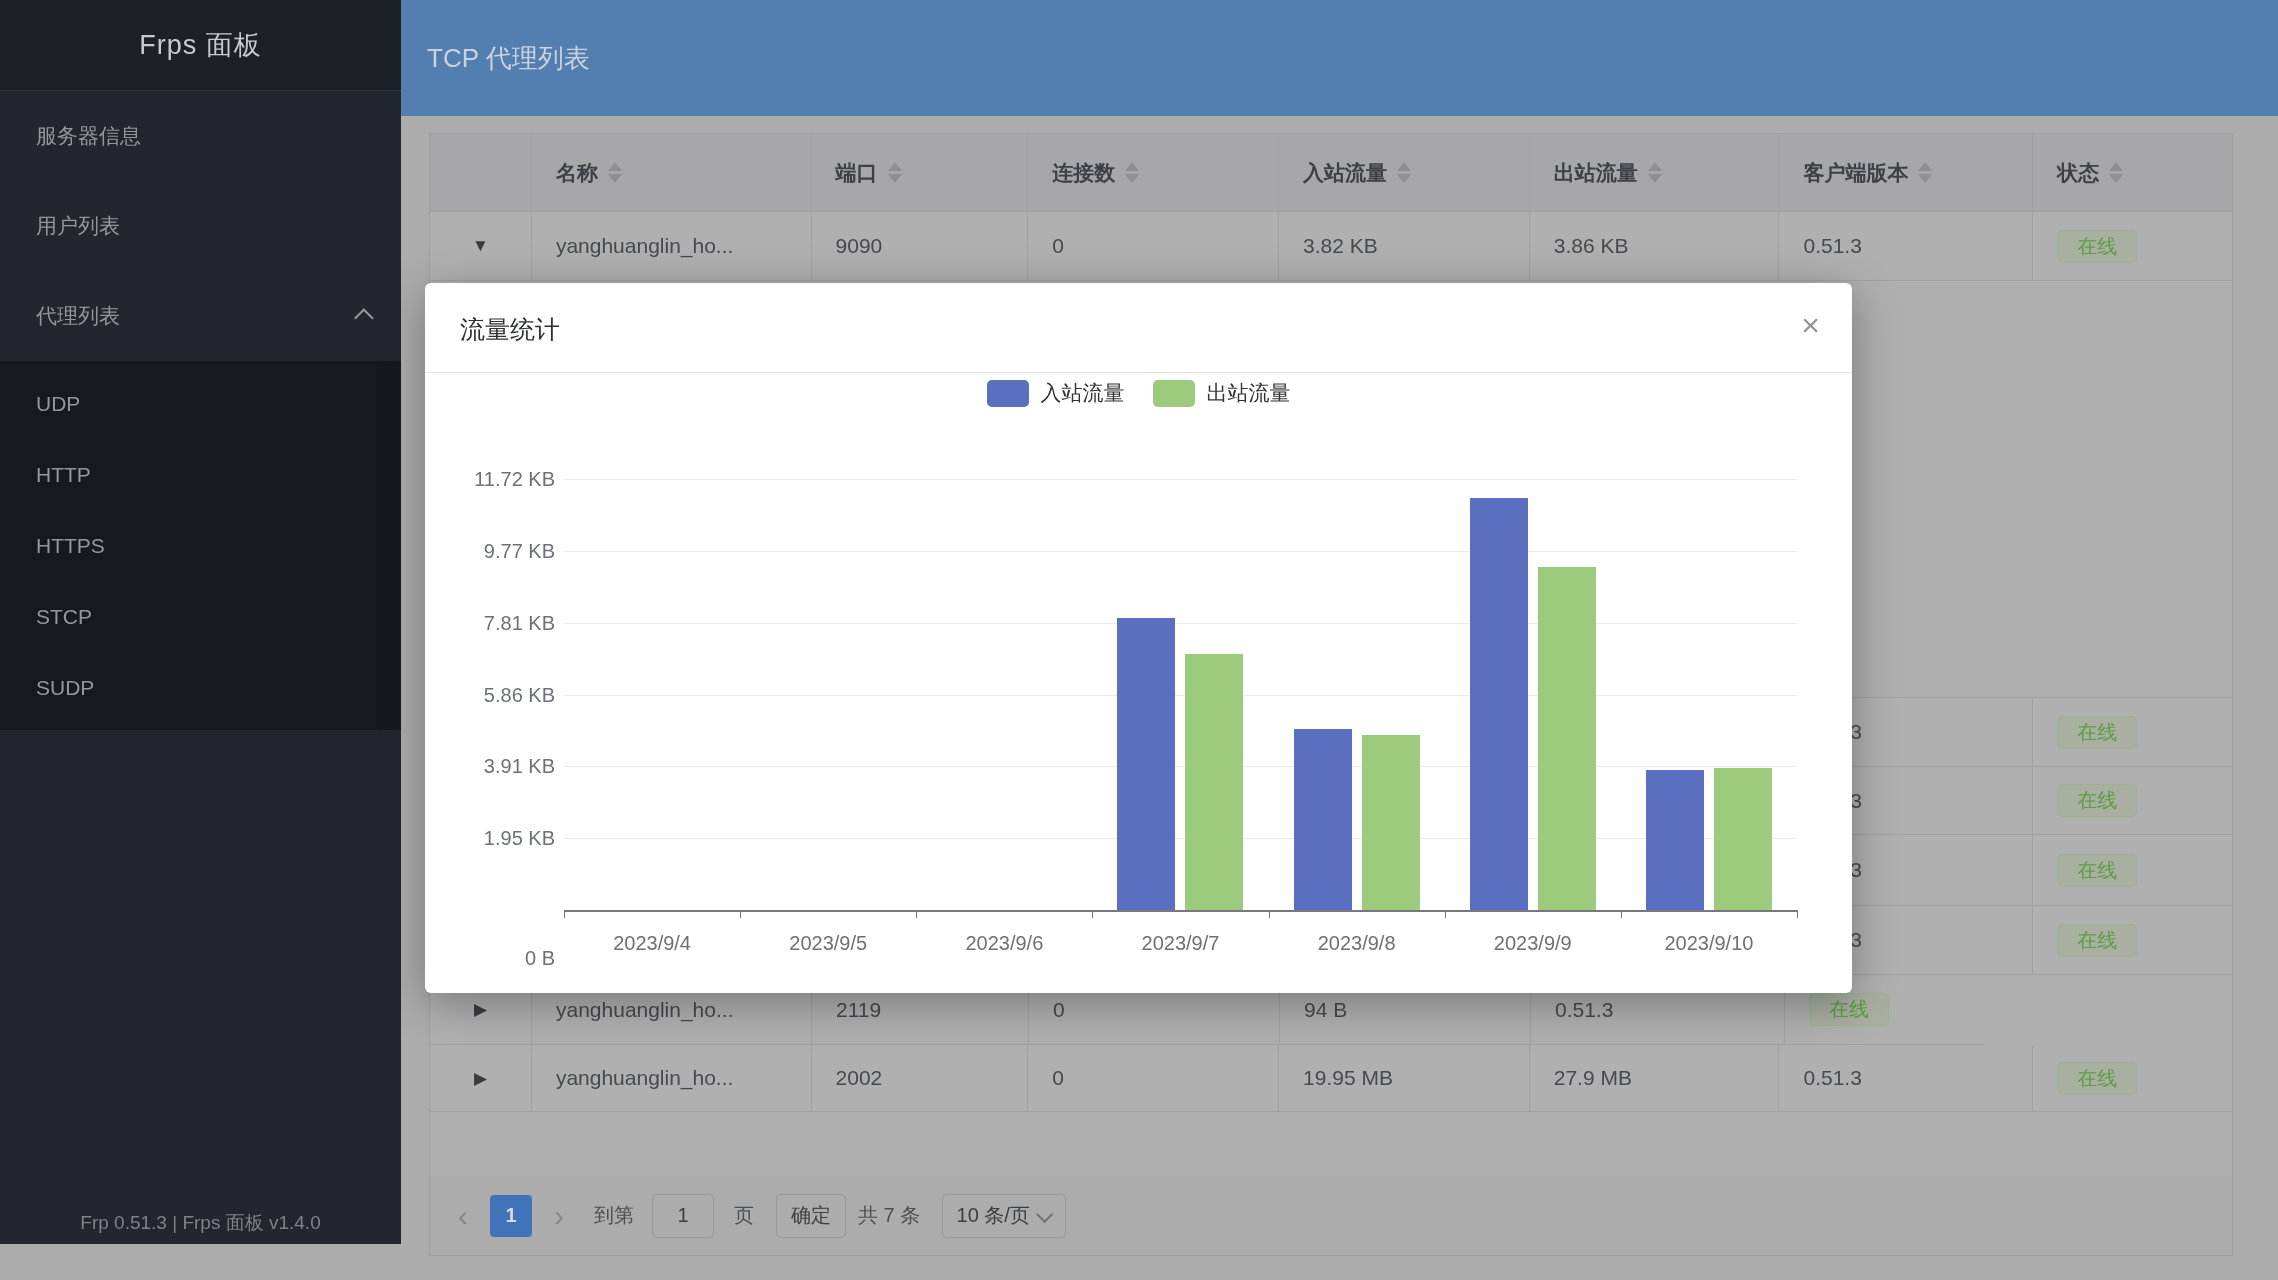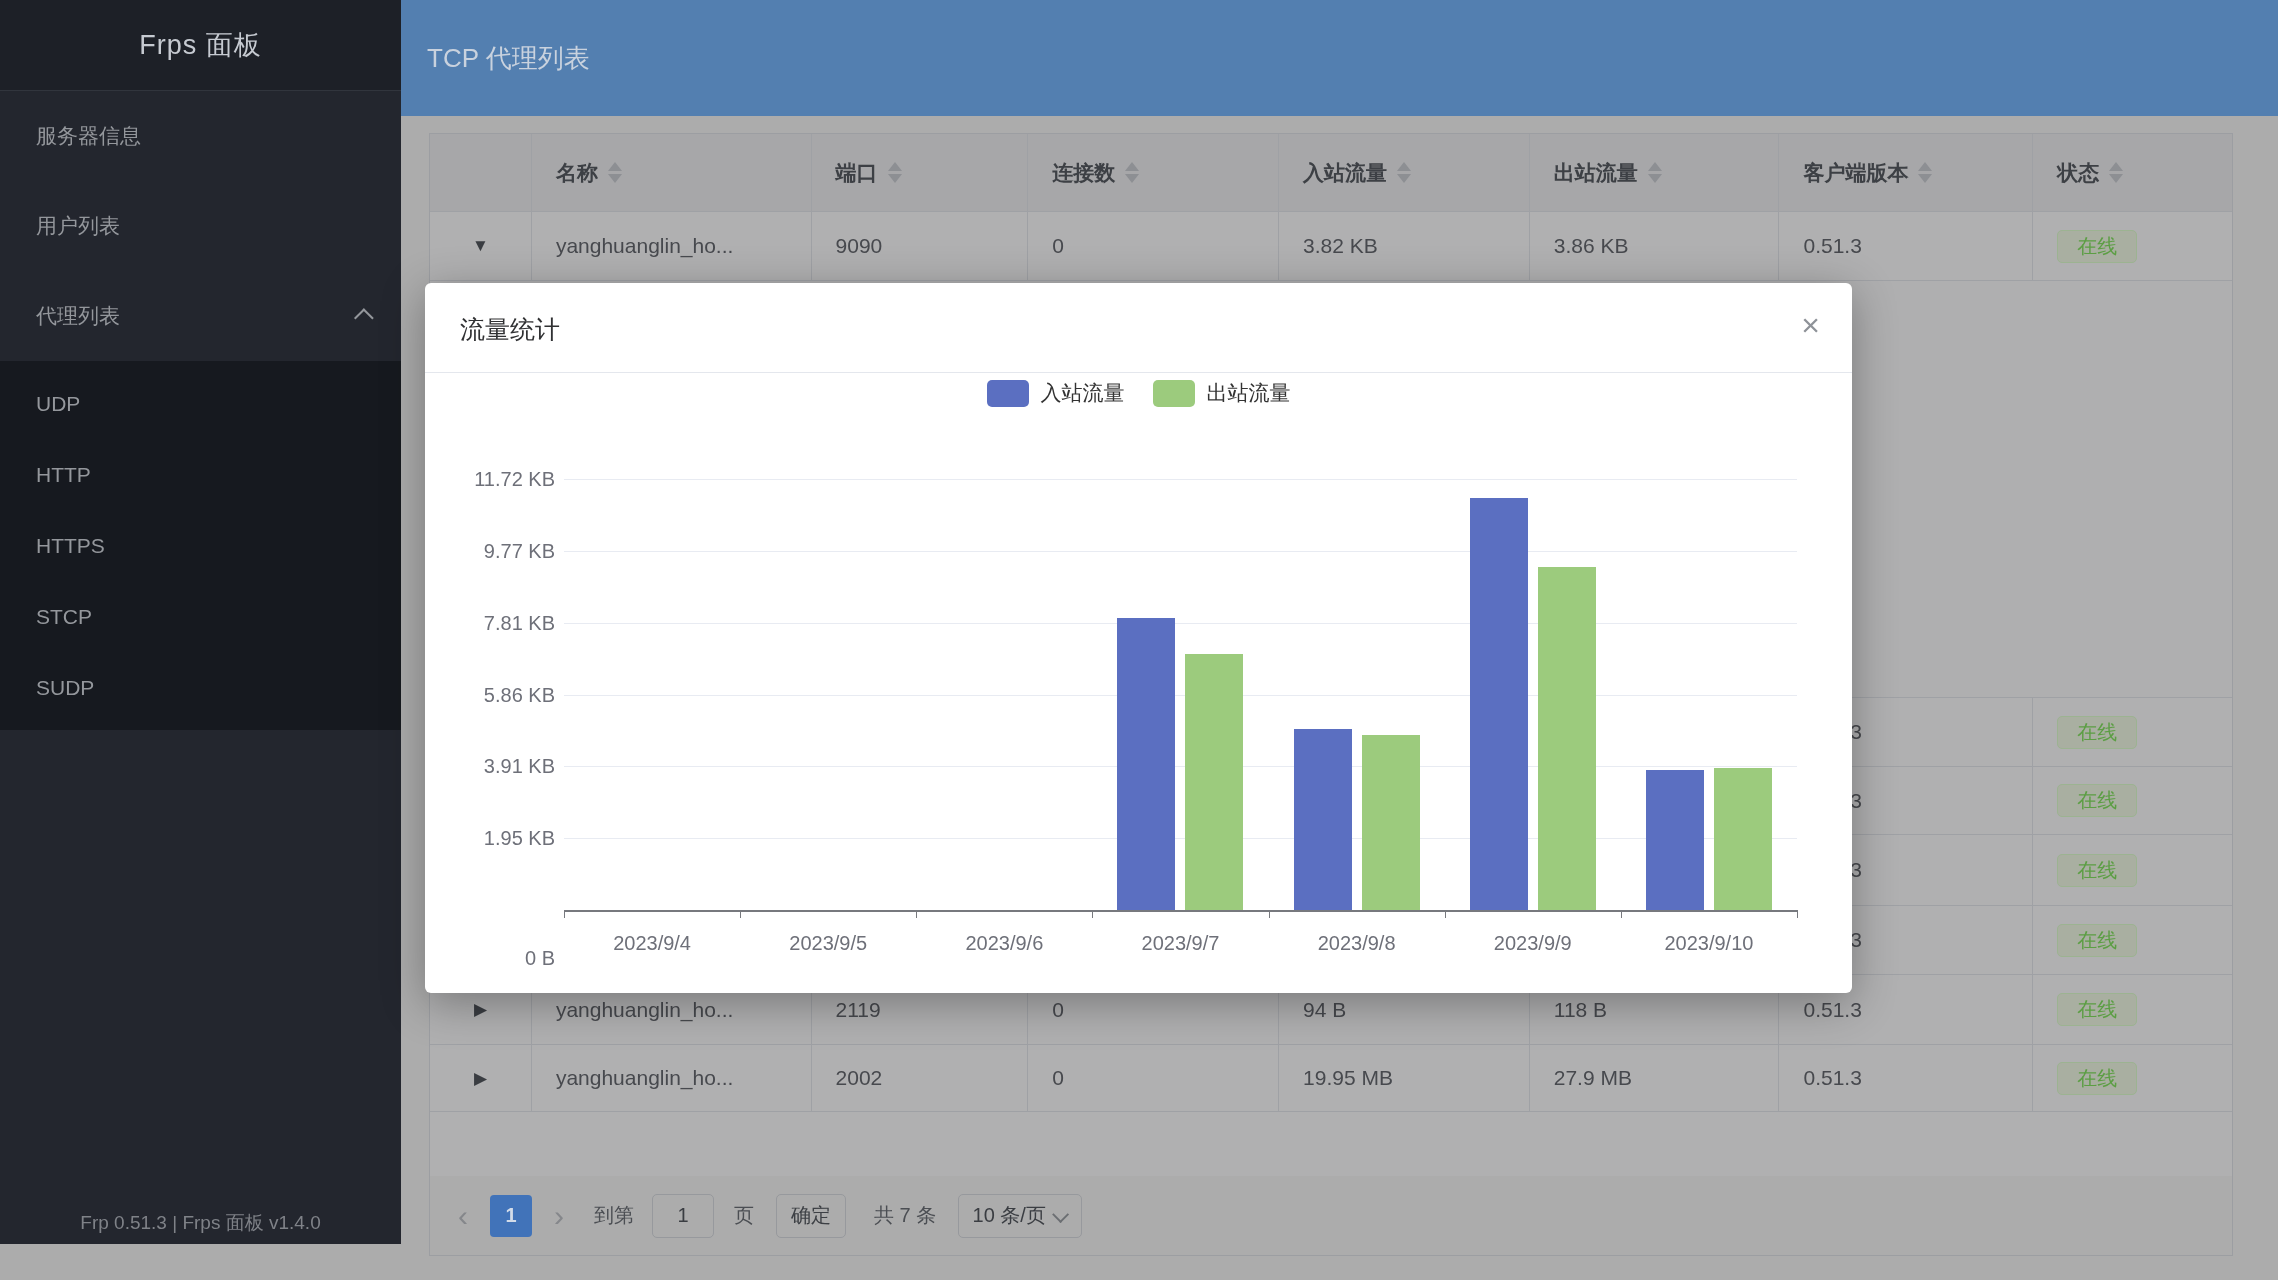--- a/index.html
+++ b/index.html
@@ -53,21 +53,21 @@
   .pg-current{width:42px;height:42px;border-radius:4px;background:#4173b9;color:#d3dce9;
     display:flex;align-items:center;justify-content:center;margin-left:22px;font-weight:bold;cursor:pointer;}
   .pg-arrow.next{margin-left:22px;}
   .pg-label{margin-left:30px;}
   .pg-input{width:62px;height:44px;margin-left:18px;border:1.5px solid #97999d;border-radius:5px;
     background:transparent;text-align:center;color:#3a3d42;font-size:20px;box-sizing:border-box;
     font-family:inherit;}
   .pg-unit{margin-left:20px;}
   .pg-confirm{margin-left:22px;height:44px;padding:0 14px;border:1.5px solid #97999d;border-radius:5px;
     background:transparent;color:#3d4045;font-size:20px;cursor:pointer;font-family:inherit;}
-  .pg-total{margin-left:28px;}
+  .pg-total{margin-left:12px;}
   .pg-select{margin-left:22px;width:124px;height:44px;border:1.5px solid #97999d;border-radius:5px;
     display:flex;align-items:center;justify-content:center;gap:10px;color:#3a3d42;cursor:pointer;box-sizing:border-box;}
   .caret-down{width:10px;height:10px;border-left:2px solid #6b6e72;border-bottom:2px solid #6b6e72;
     transform:rotate(-45deg) translateY(-2px);}
   
   .modal{position:absolute;left:425px;top:283px;width:1427px;height:710px;background:#ffffff;
     border-radius:6px;box-shadow:0 10px 45px rgba(0,0,0,0.32);}
   .modal-header{position:absolute;left:0;top:0;width:100%;height:90px;border-bottom:1px solid #e4e7ed;box-sizing:border-box;}
   .modal-title{position:absolute;left:35px;top:30px;font-size:25px;color:#303133;}
   .modal-close{position:absolute;right:32px;top:26px;font-size:32px;color:#8e9298;cursor:pointer;line-height:1;}
@@ -231,21 +231,20 @@
       </div>
     </div>
     <div class="trow" style="height: 70px;">
       <div class="tcell cell-expand" style="width: 102px;">
         <span class="arrow">▶</span>
       </div>
       <div class="tcell " style="width: 280px;">yanghuanglin_ho...</div>
       <div class="tcell " style="width: 217px;">2119</div>
       <div class="tcell " style="width: 251px;">0</div>
       <div class="tcell " style="width: 251px;">94 B</div>
-      <div class="tcell " style="width: 250px;">118 B</div>
       <div class="tcell " style="width: 254px;">0.51.3</div>
       <div class="tcell " style="width: 199px;">
         <span class="badge">在线</span>
       </div>
     </div>
     <div class="trow" style="height: 67px;">
       <div class="tcell cell-expand" style="width: 102px;">
         <span class="arrow">▶</span>
       </div>
       <div class="tcell " style="width: 280px;">yanghuanglin_ho...</div>

